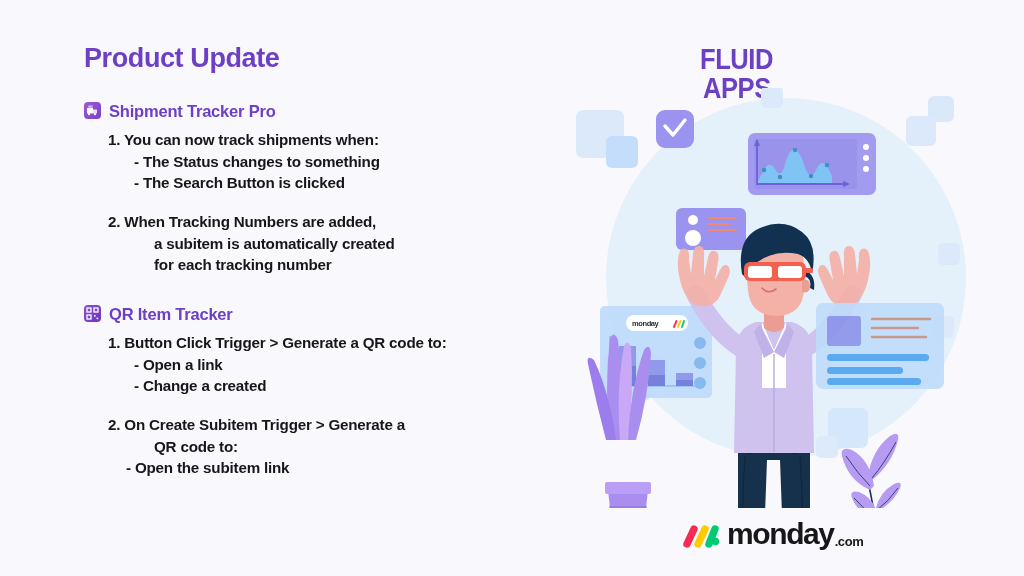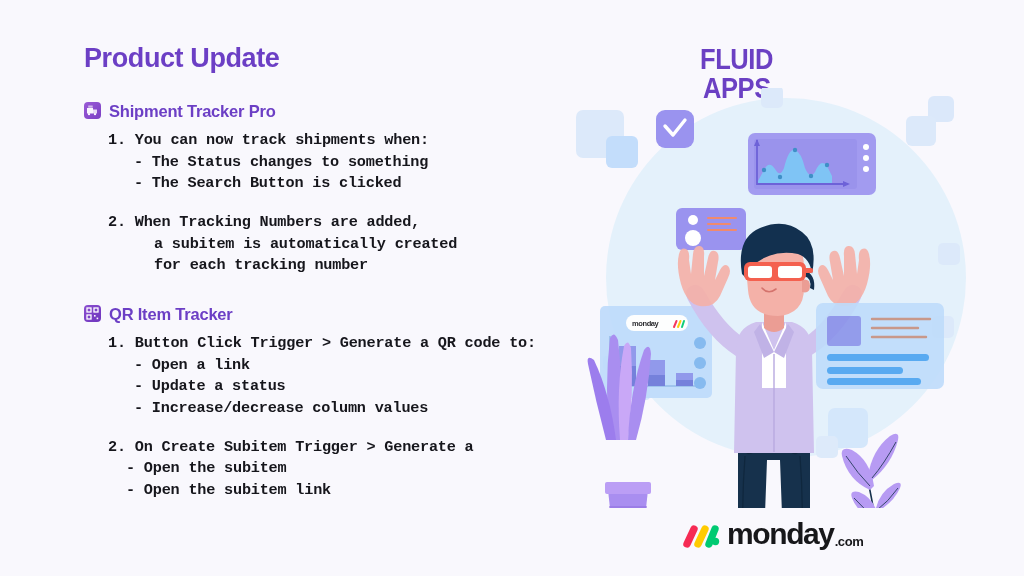--- a/index.html
+++ b/index.html
@@ -52,21 +52,21 @@
     background: linear-gradient(135deg, #8b4fd0 0%, #6e35bd 100%);
   }
   .app-icon svg { position: absolute; left: 2px; top: 2px; }
   .section-title {
     font-size: 16.5px;
     font-weight: 700;
     color: #6c3fc5;
     letter-spacing: -0.2px;
     line-height: 1.1;
   }
-  .list { margin: 0; padding: 0; list-style: none; font-family: Liberation Mono, monospace; }
+  .list { margin: 0; padding: 0; list-style: none; }
   .item {
     color: #16161c;
     font-size: 15.2px;
     font-weight: 700;
     line-height: 1.36;
     letter-spacing: -0.2px;
     margin-bottom: 1px;
   }
   .num-1  { padding-left: 38px; text-indent: -14px; }
   .num-2  { padding-left: 38px; text-indent: -14px; }
@@ -170,25 +170,24 @@
             <rect x="1" y="8" width="4" height="4" fill="none" stroke="#ffffff" stroke-width="1.3"></rect>
             <rect x="8" y="8" width="1.6" height="1.6" fill="#ffffff"></rect>
             <rect x="10.6" y="10.6" width="1.6" height="1.6" fill="#ffffff"></rect>
           </svg>
         </span>
         <span class="section-title">QR Item Tracker</span>
       </div>
       <ul class="list">
         <li class="item num-1">1. Button Click Trigger &gt; Generate a QR code to:</li>
         <li class="item sub">- Open a link</li>
-        <li class="item sub">- Update a status</li>
-        <li class="item sub">- Increase/decrease column values</li>
+        <li class="item sub">- Change a created</li>
         <li class="gap-block"></li>
         <li class="item num-2">2. On Create Subitem Trigger &gt; Generate a</li>
-        <li class="item sub-narrow">- Open the subitem</li>
+        <li class="item cont">QR code to:</li>
         <li class="item sub-narrow">- Open the subitem link</li>
       </ul>
     </div>
   </div>
 
   <div class="fluid-logo">
     <span class="fluid-word">FLUID</span>
     <svg class="fluid-mark" width="30" height="30" viewBox="0 0 30 30">
       <circle cx="15" cy="15" r="12.5" fill="#6b40c3"></circle>
       <path d="M9 20.5 A8 8 0 1 1 21.5 19.5 L21.5 21 A1 1 0 0 1 20 21.2 A6.2 6.2 0 1 0 10.5 21.6 A1 1 0 0 1 9 20.5 Z" fill="#ffffff" opacity="0.95"></path>

